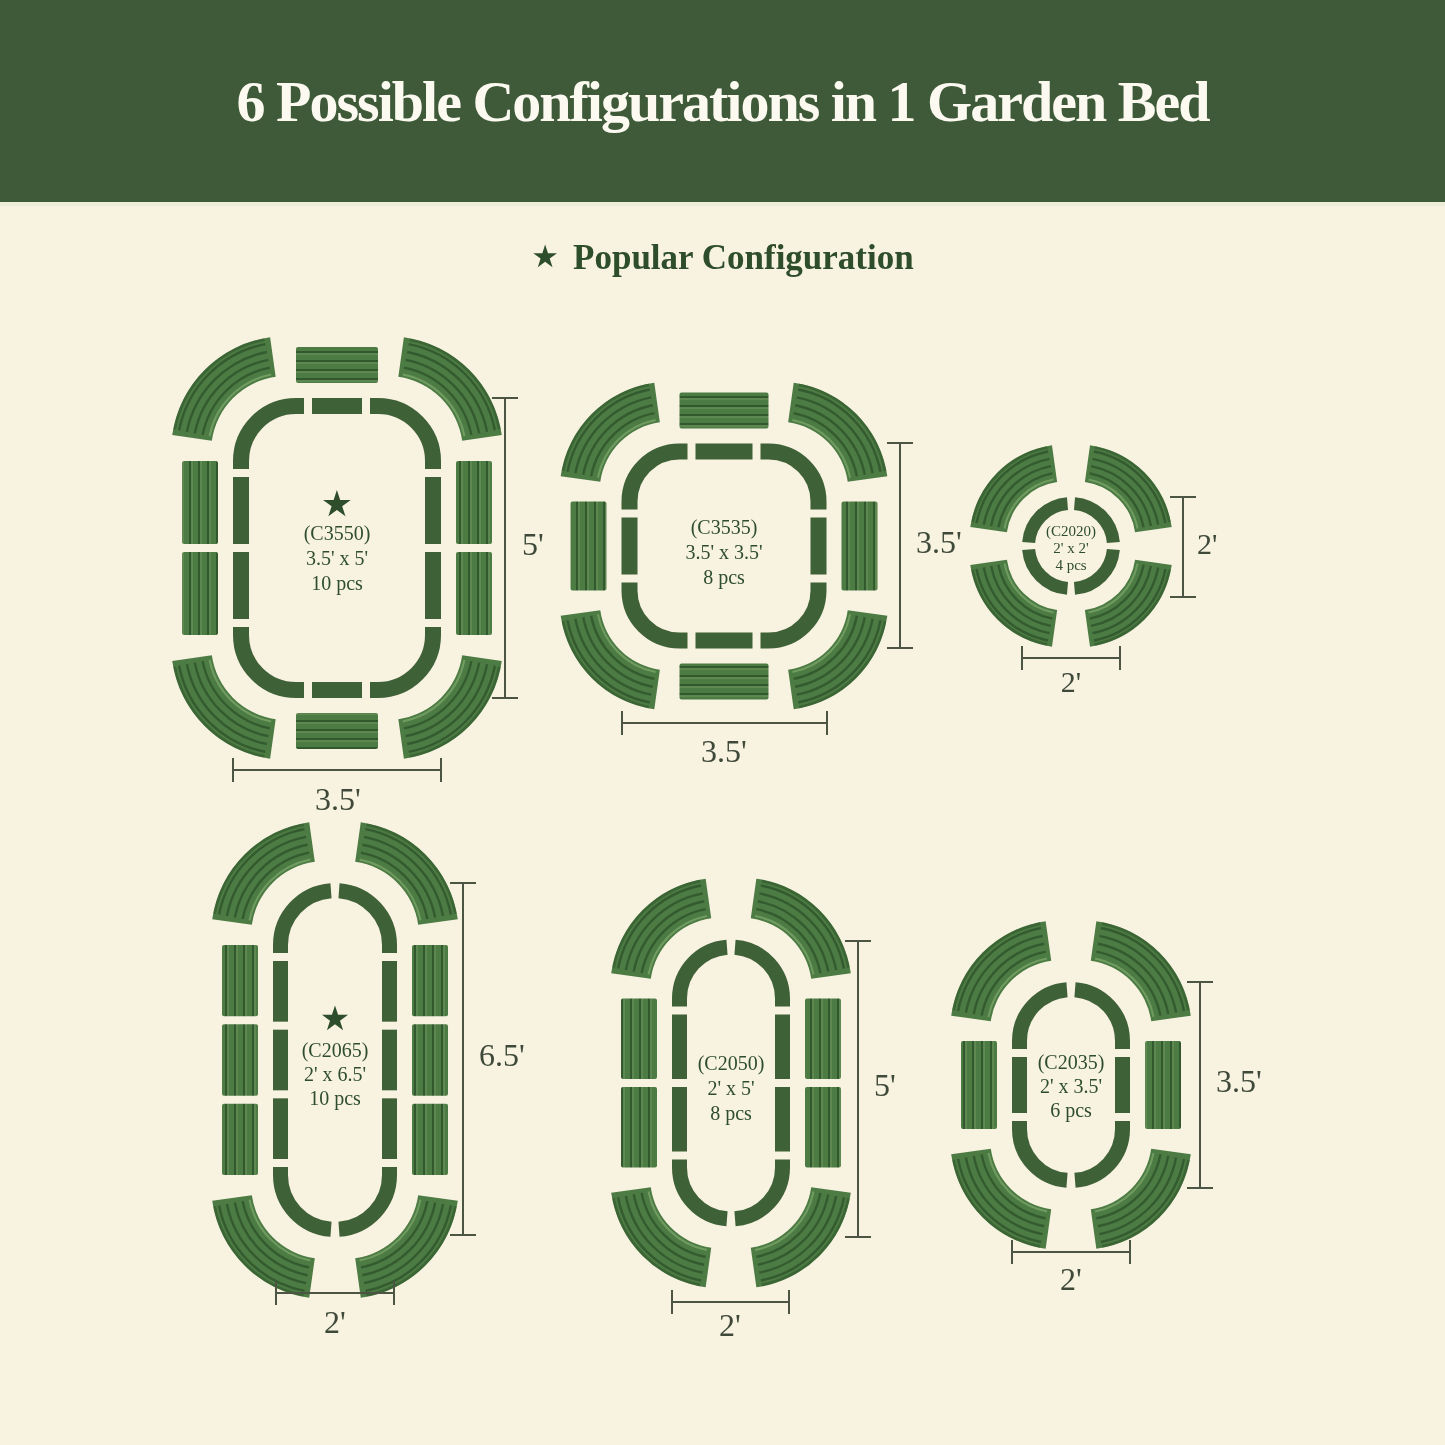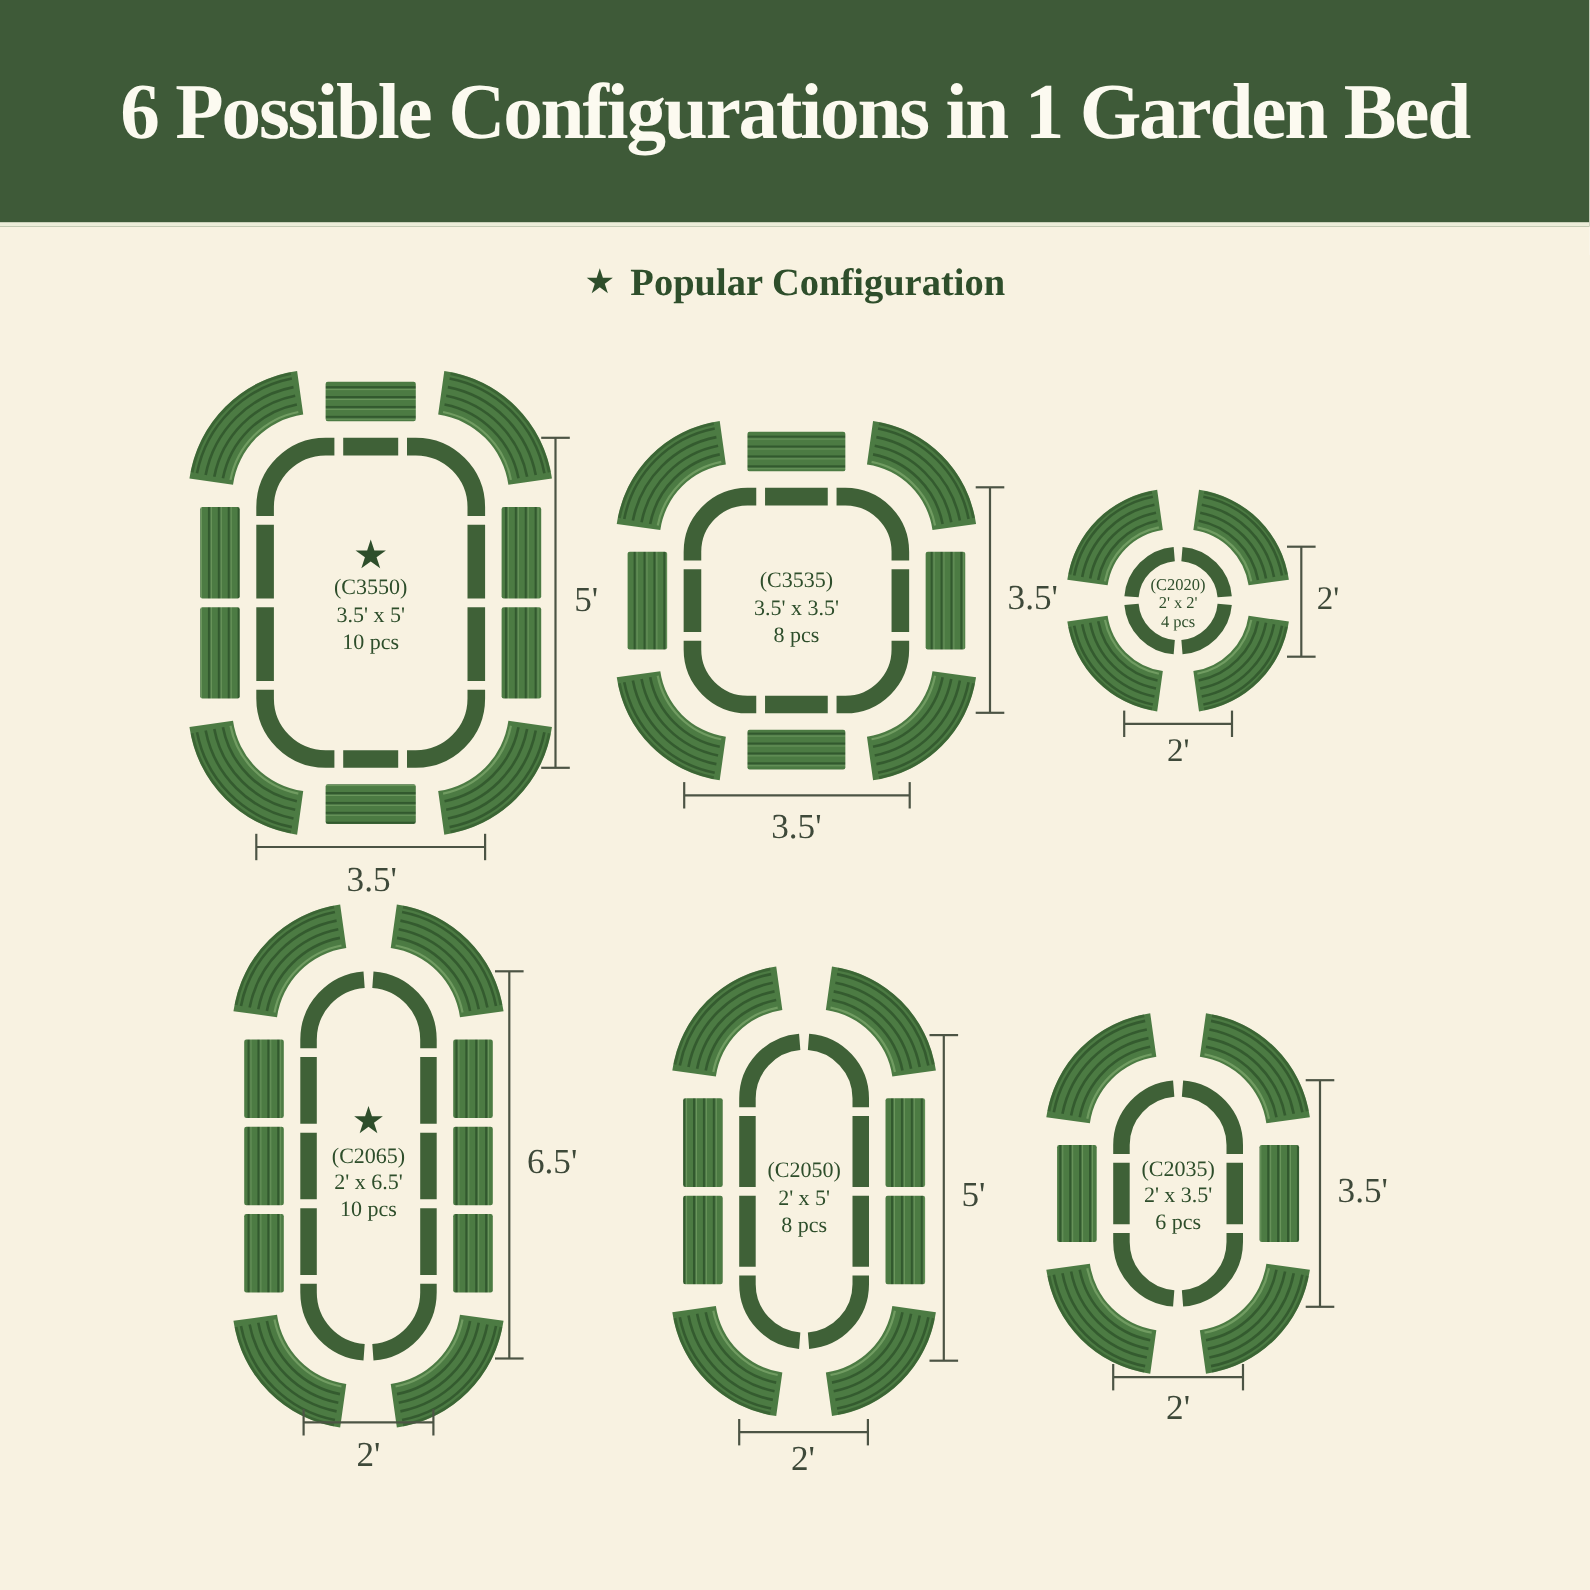--- a/index.html
+++ b/index.html
@@ -8,21 +8,21 @@
     background:var(--page-bg,#F8F2E1);
     font-family:"Liberation Serif",serif;
   }
   .banner{
     position:absolute;top:0;left:0;width:100%;height:206px;box-sizing:border-box;
     background:var(--banner-bg,#3E5A38);
     border-bottom:4px solid var(--banner-edge,#ECEDD9);
     display:flex;align-items:center;justify-content:center;
   }
   .banner h1{
-    margin:0;font-weight:700;font-size:72px;letter-spacing:-2px;
+    margin:0;font-weight:700;font-size:58px;letter-spacing:-2px;
     color:var(--banner-text,#FCFAF0);white-space:nowrap;
   }
   .legend{
     position:absolute;top:230px;left:0;width:100%;text-align:center;
     color:var(--text-green,#2E4E2B);font-weight:700;font-size:35px;line-height:52px;
     white-space:nowrap;
   }
   .legend .star{
     font-family:"DejaVu Sans",sans-serif;font-weight:400;font-size:31px;
     margin-right:14px;vertical-align:2px;

